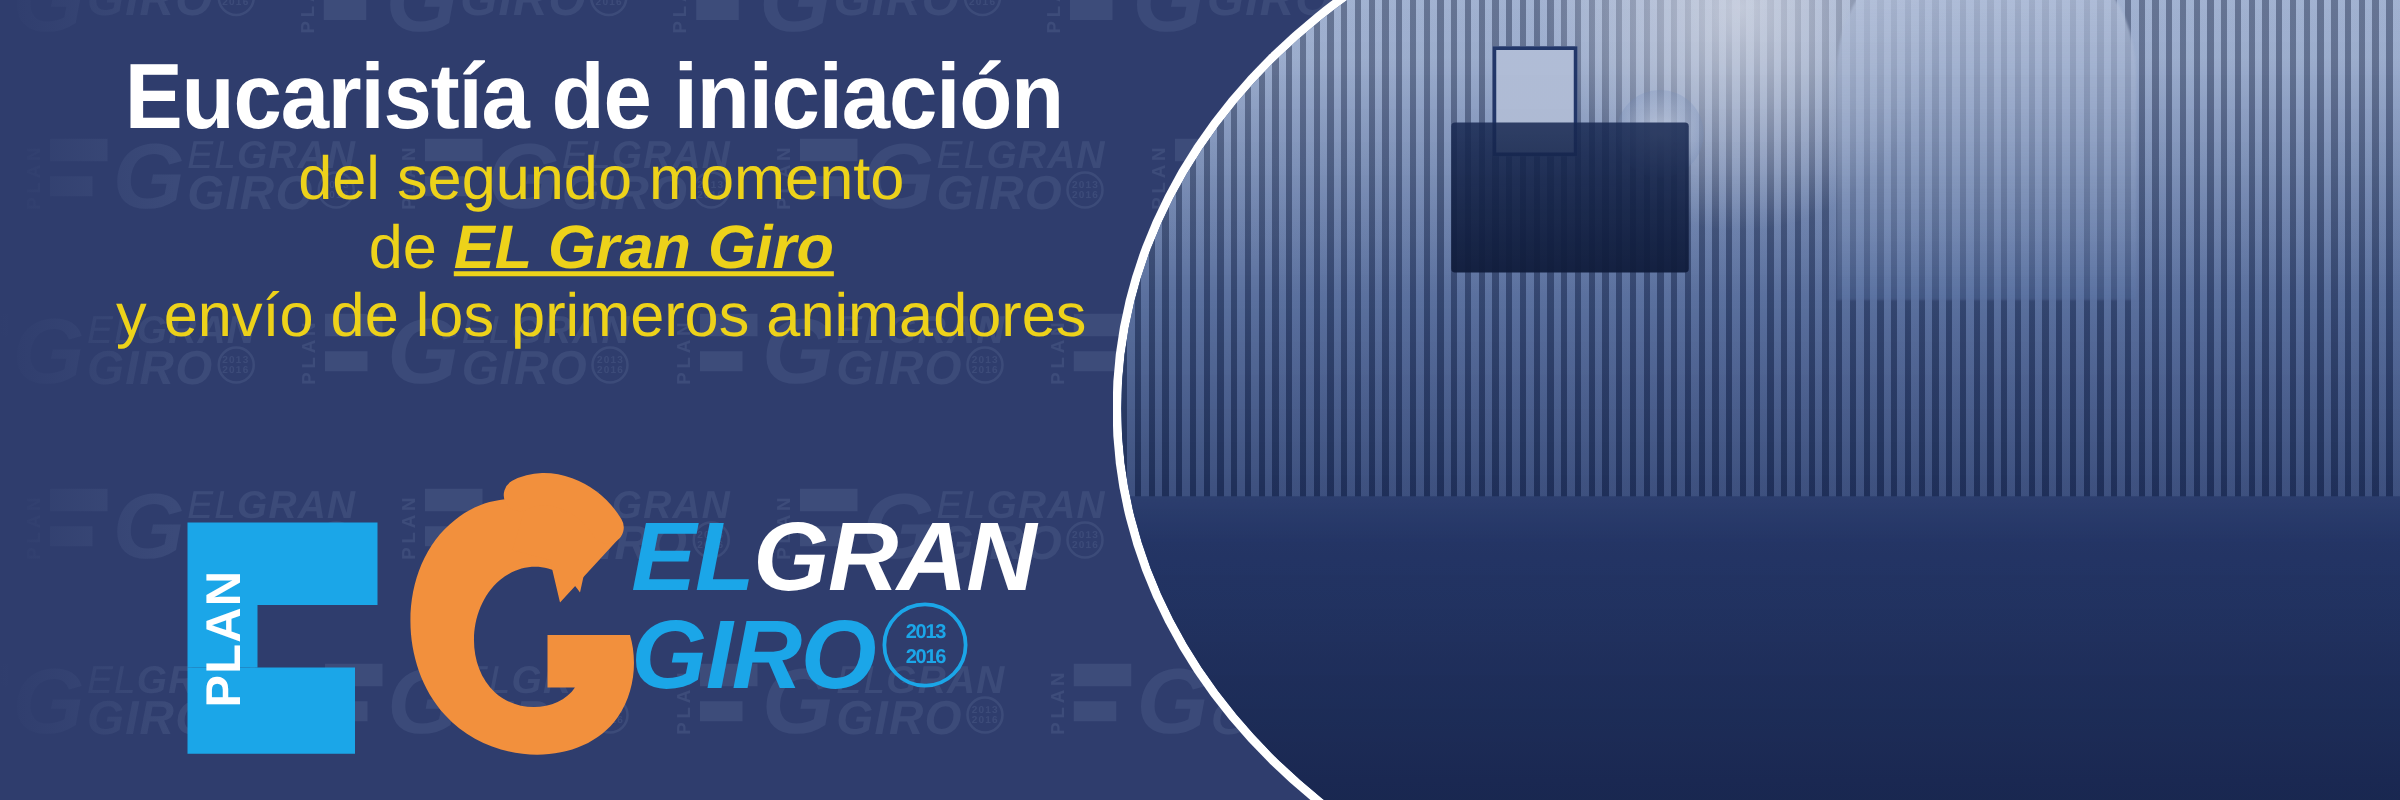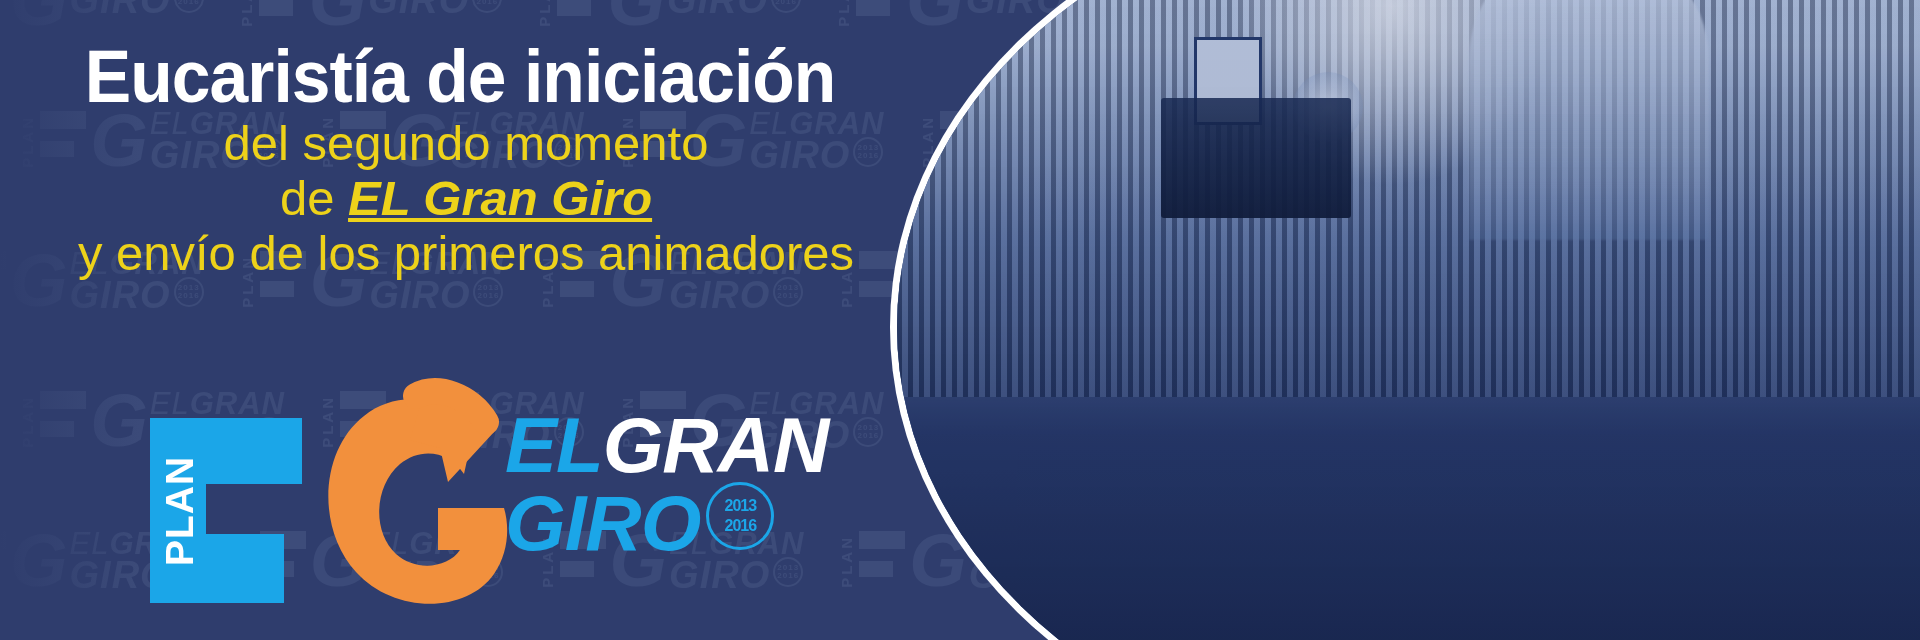--- a/index.html
+++ b/index.html
@@ -73,21 +73,21 @@
     width:26px;height:26px;
     display:flex;flex-direction:column;
     align-items:center;justify-content:center;
     line-height:1.05;
     margin-left:3px;margin-bottom:5px;
   }
 
   
   .copy{
     position:absolute;
-    left:0;top:0;
+    left:15px;top:0;
     width:892px;
     padding:40px 0 0 0;
     text-align:center;
     z-index:5;
   }
   .headline{
     color:#ffffff;
     font-weight:bold;
     font-size:74px;
     line-height:1.0;

